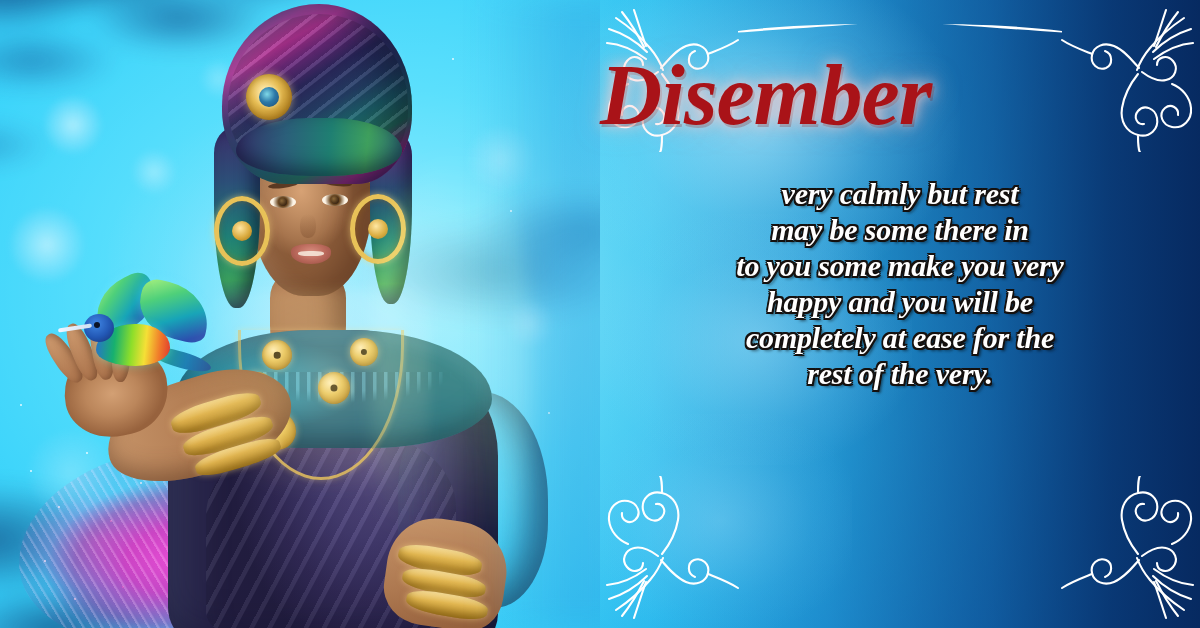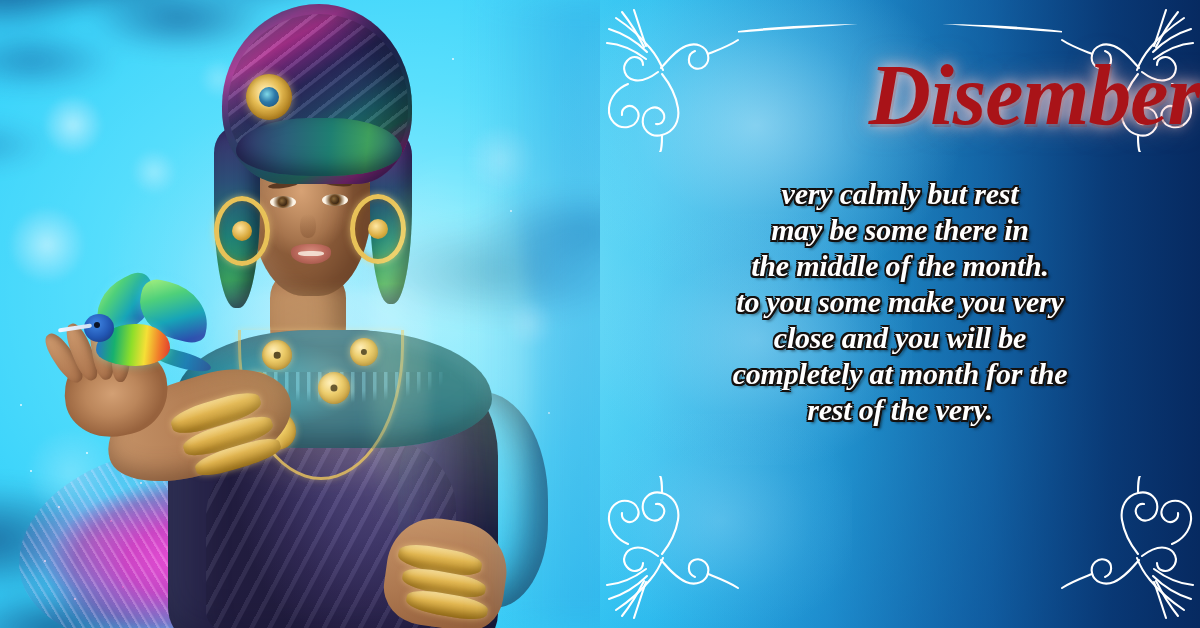--- a/index.html
+++ b/index.html
@@ -383,22 +383,22 @@
     font-size:40px; font-weight:700;
     font-family:"Liberation Serif", serif;
     color:#a51217;
     letter-spacing:.5px;
     text-shadow:
       0 0 10px rgba(255,215,215,.85),
       0 0 20px rgba(255,190,190,.55),
       0 2px 0 rgba(90,6,10,.35);
   }
   .month {
-    position:absolute; left:0; right:0; top:52px;
-    text-align:right;
+    position:absolute; left:0; right:8px; top:52px;
+    text-align:left;
     font-size:86px; line-height:1; font-weight:700; font-style:italic;
     font-family:"Liberation Serif", serif;
     color:#a91318;
     letter-spacing:-1px;
     text-shadow:
       0 0 14px rgba(255,210,210,.9),
       0 0 28px rgba(255,180,180,.55),
       2px 3px 0 rgba(80,5,9,.30);
   }
 
@@ -614,21 +614,20 @@
       <svg viewBox="0 0 120 9" preserveAspectRatio="none">
         <path d="M0 7 C30 3 70 0.6 120 0 C74 3.4 32 6.2 0 8.6 Z" fill="#ffffff"></path>
       </svg>
     </div>
 
     <div class="month">Disember</div>
 
     <div class="body-copy">
         <span class="ln">very calmly but rest</span>
         <span class="ln">may be some there in</span>
-        <span class="ln">the middle of the month.</span>
         <span class="ln">to you some make you very</span>
-        <span class="ln">close and you will be</span>
-        <span class="ln">completely at month for the</span>
+        <span class="ln">happy and you will be</span>
+        <span class="ln">completely at ease for the</span>
         <span class="ln">rest of the very.</span>
       </div>
 
   </div>
 </div>
 
 </body></html>

